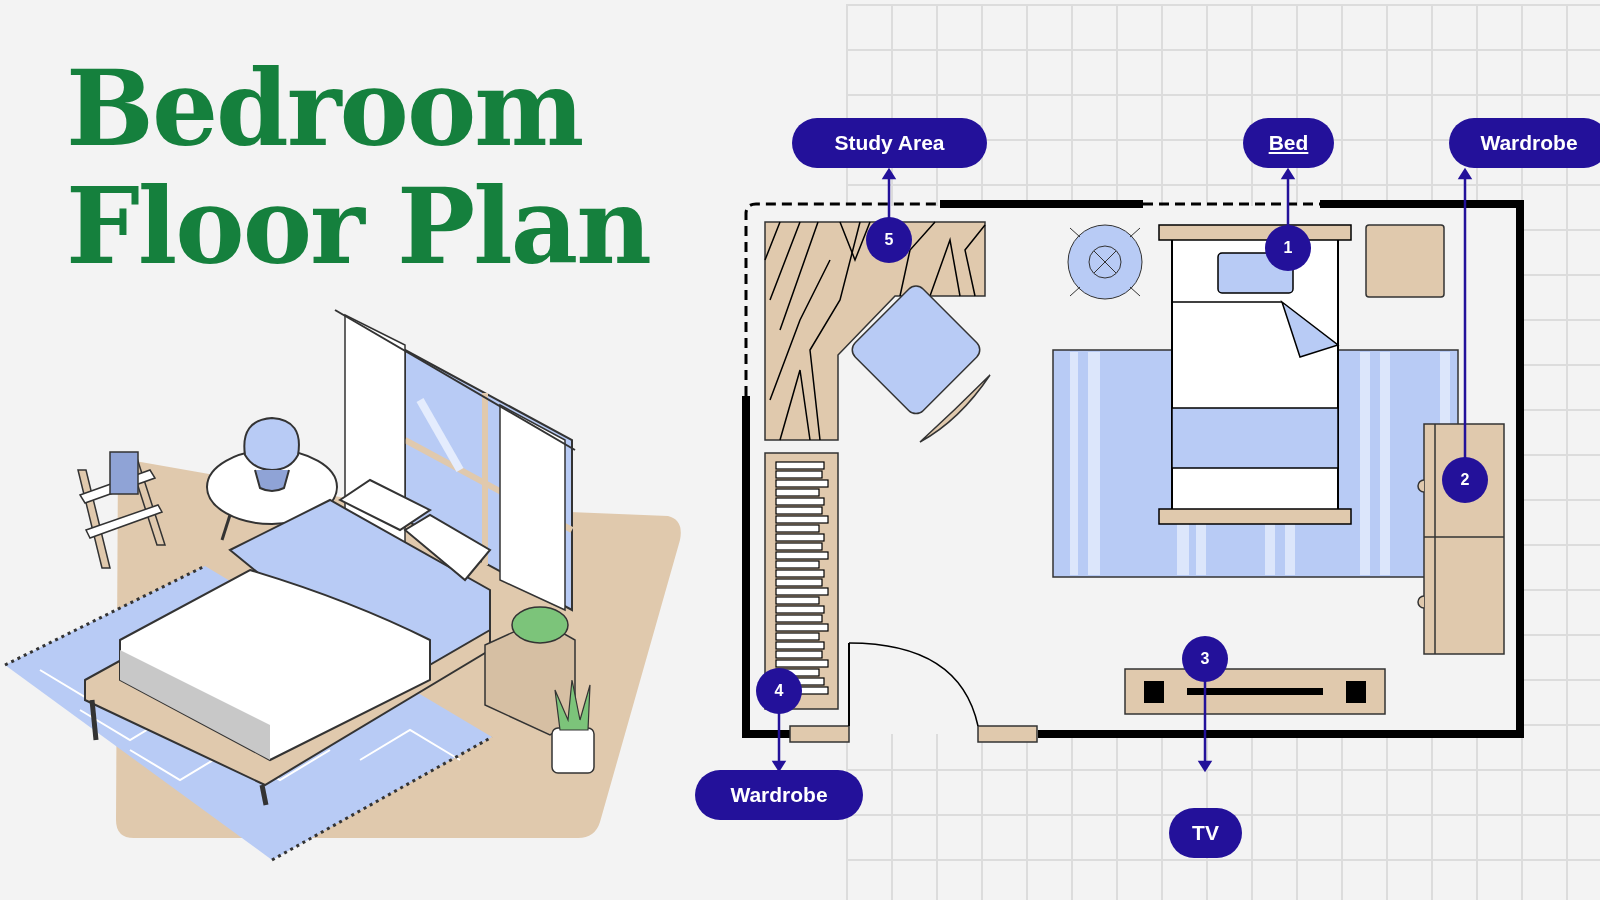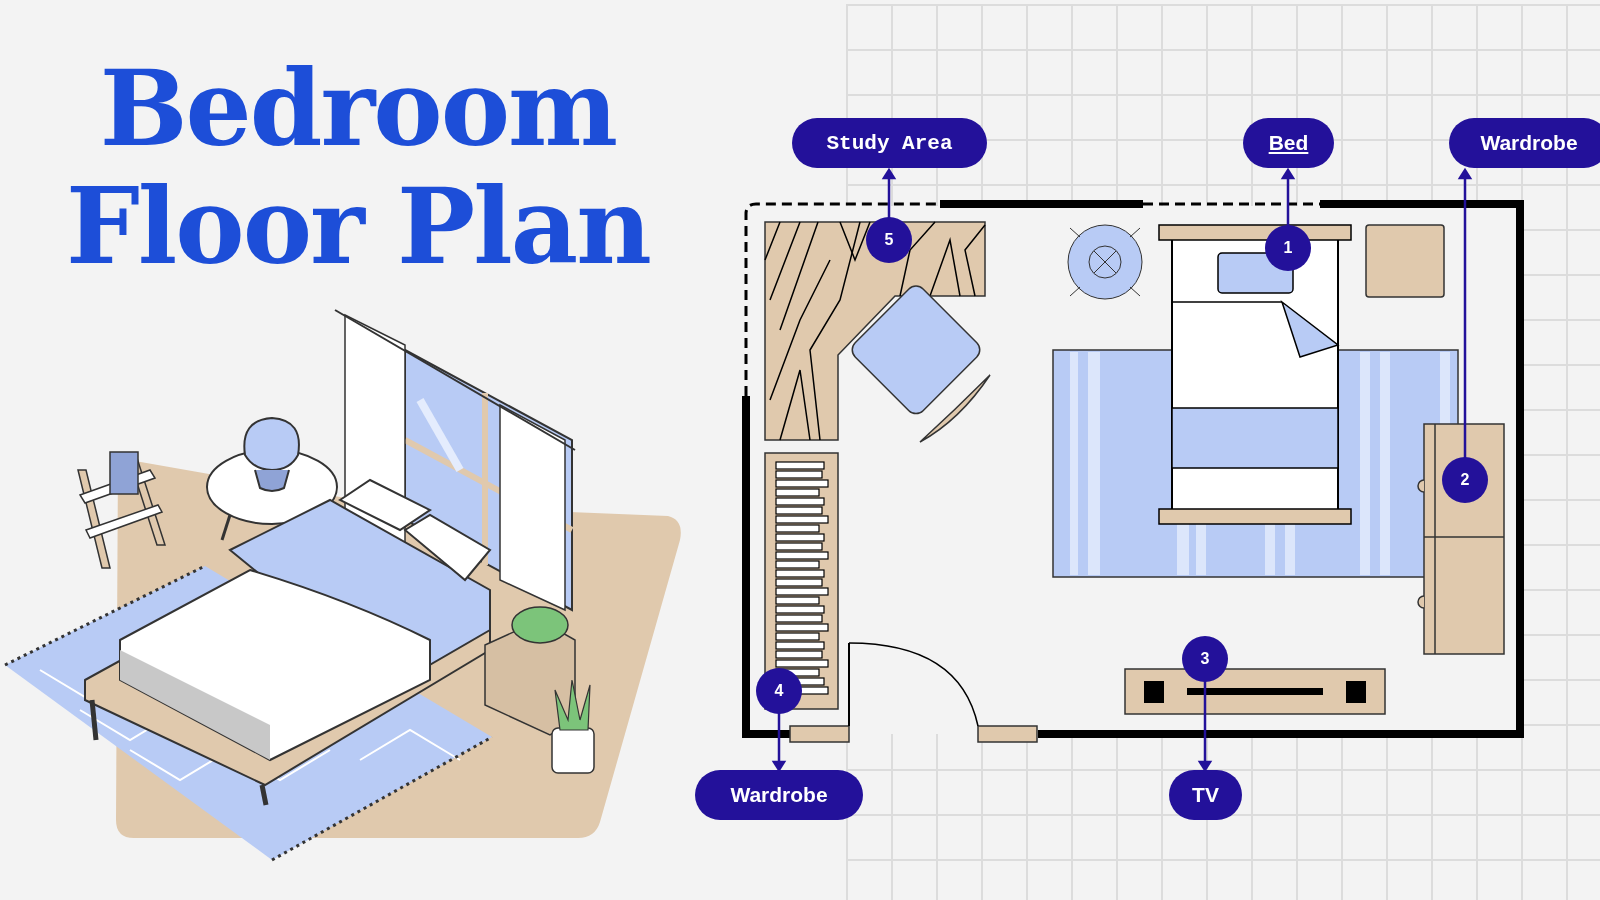--- a/index.html
+++ b/index.html
@@ -13,21 +13,21 @@
     position: absolute; left: 846px; top: 4px; width: 754px; height: 896px;
     background-image:
       linear-gradient(to right, #dcdcdc 2px, transparent 2px),
       linear-gradient(to bottom, #dcdcdc 2px, transparent 2px);
     background-size: 45px 45px;
   }
   .title {
     position: absolute; left: 66px; top: 50px; margin: 0;
     font-family: "DejaVu Serif", "Liberation Serif", serif;
     font-weight: bold; font-size: 104px; line-height: 118px;
-    color: #1d4ed8; letter-spacing: -2px; text-align: center;
+    color: #15803d; letter-spacing: -2px;
   }
   .title span { display: block; }
   svg.layer { position: absolute; left: 0; top: 0; }
   .pill {
     position: absolute; height: 50px; border-radius: 25px;
     background: #23119a; color: #fff;
     font-weight: bold; font-size: 21px;
     display: flex; align-items: center; justify-content: center;
     cursor: pointer;
   }
@@ -239,17 +239,17 @@
       <path d="M1200 762 L1205 770 L1210 762 Z"></path>
   </g>
 </svg>
 
 <div class="marker" style="left:889px;top:240px;">5</div>
 <div class="marker" style="left:1288px;top:248px;">1</div>
 <div class="marker" style="left:1465px;top:480px;">2</div>
 <div class="marker" style="left:779px;top:691px;">4</div>
 <div class="marker" style="left:1205px;top:659px;">3</div>
 
-<div class="pill" style="left:792px;top:118px;width:195px;font-family:Liberation Mono, monospace;">Study Area</div>
+<div class="pill" style="left:792px;top:118px;width:195px;">Study Area</div>
 <div class="pill" style="left:1243px;top:118px;width:91px;text-decoration:underline;">Bed</div>
 <div class="pill" style="left:1449px;top:118px;width:160px;">Wardrobe</div>
 <div class="pill" style="left:695px;top:770px;width:168px;">Wardrobe</div>
-<div class="pill" style="left:1169px;top:770px;width:73px;text-align:right;">TV</div>
+<div class="pill" style="left:1169px;top:808px;width:73px;text-align:right;">TV</div>
 
 </body></html>

